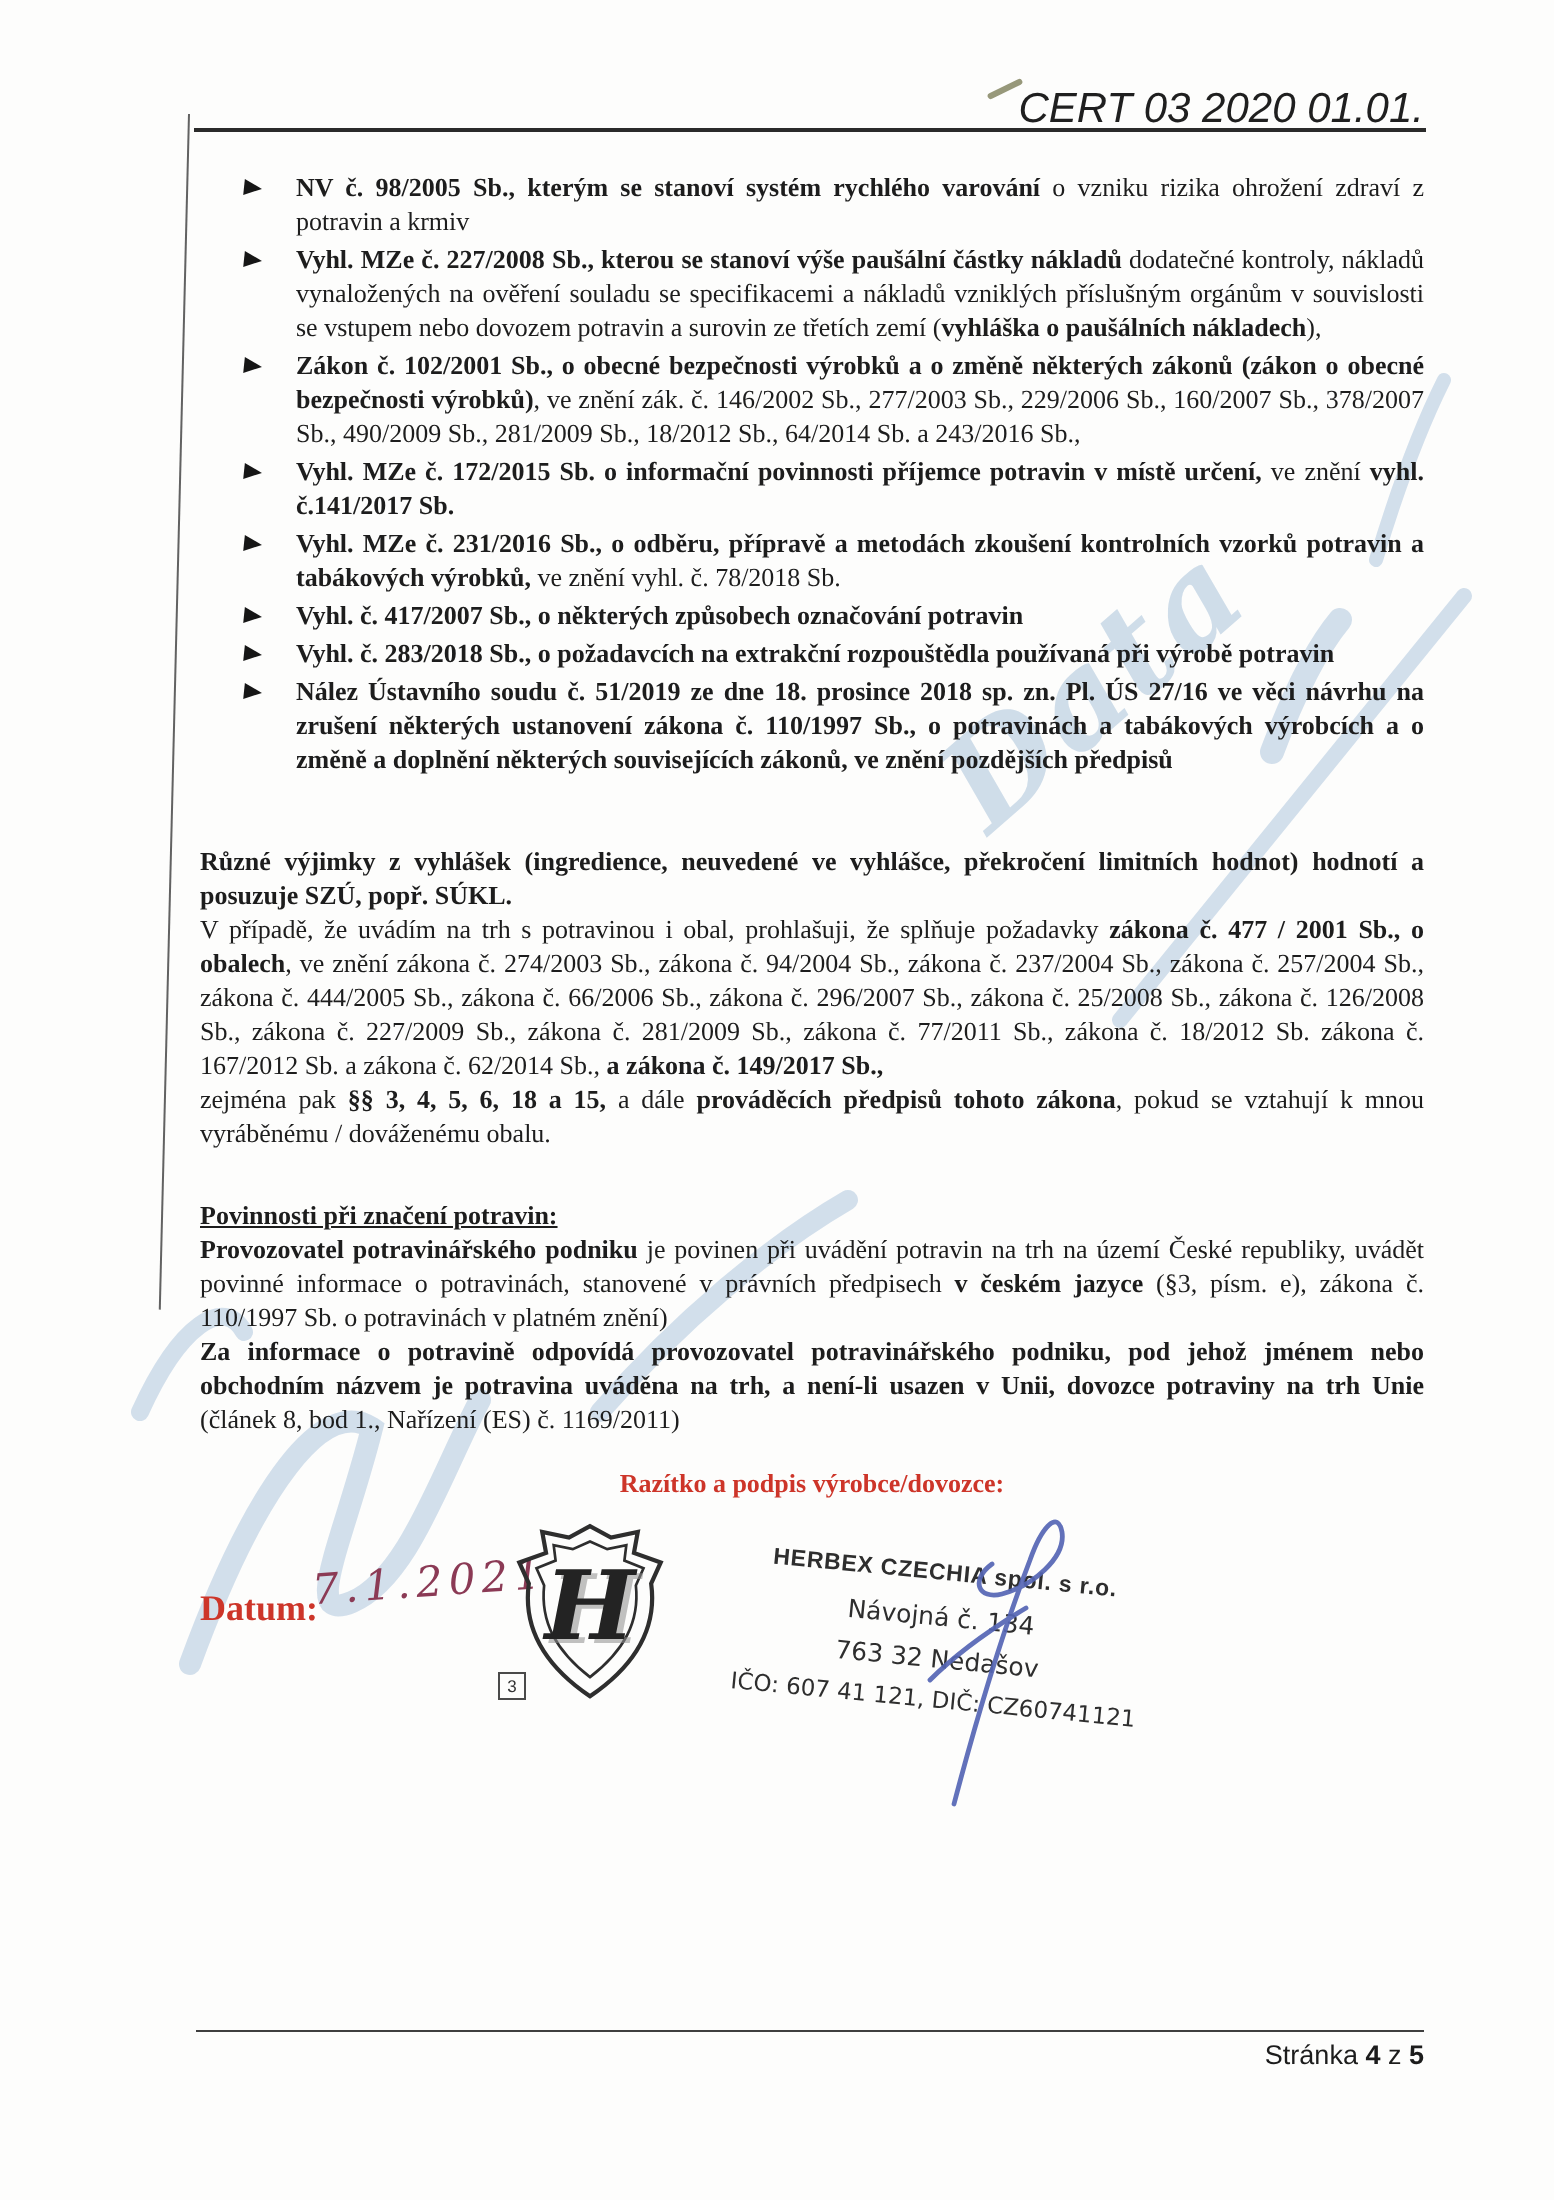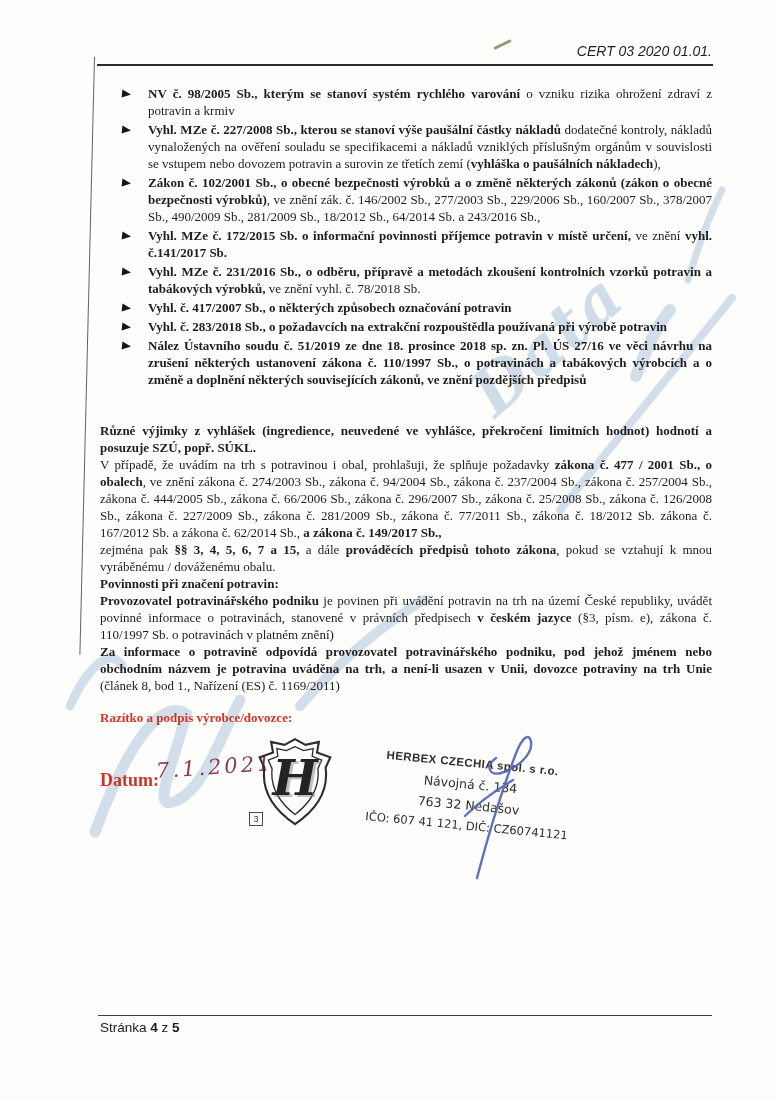--- a/index.html
+++ b/index.html
@@ -18,44 +18,44 @@
     position:absolute;left:94px;top:57px;width:1.4px;height:598px;
     background:#474747;opacity:.85;transform:rotate(1.4deg);transform-origin:top center;z-index:1;
   }
   .pen-mark{
     position:absolute;left:493px;top:43px;width:19px;height:3px;border-radius:2px;
     background:#97987a;transform:rotate(-26deg);z-index:2;
   }
   
   .doc-code{
     position:absolute;top:43px;left:400px;width:312px;text-align:right;z-index:2;
-    font-family:"Liberation Sans",sans-serif;font-style:italic;font-size:14px;color:#1f1f1f;
+    font-family:"Liberation Sans",sans-serif;font-style:italic;font-size:21px;color:#1f1f1f;
   }
   .head-rule{position:absolute;top:64px;left:97px;width:616px;height:1.8px;background:#2b2b2b;z-index:2;}
   .foot-rule{position:absolute;top:1015px;left:98px;width:614px;height:1.4px;background:#3f3f3f;z-index:2;}
   .foot-text{
-    position:absolute;top:1020px;left:100px;width:612px;text-align:left;z-index:2;
+    position:absolute;top:1020px;left:100px;width:612px;text-align:right;z-index:2;
     font-family:"Liberation Sans",sans-serif;font-size:13.5px;color:#1c1c1c;
   }
   
   .content{position:absolute;left:100px;top:85px;width:612px;z-index:2;font-size:13px;line-height:17px;}
   .li-row{display:flex;margin-bottom:2px;}
   .li-marker{flex:0 0 48px;position:relative;}
   .li-marker::after{
     content:"";position:absolute;left:22px;top:4.5px;width:0;height:0;
     border-left:9px solid #161616;border-top:4.5px solid transparent;border-bottom:4.5px solid transparent;
     transform:rotate(6deg);
   }
   .li-text{flex:1;text-align:justify;}
   .b{font-weight:bold;}
   .para{text-align:justify;}
   .gap-lg{margin-top:34px;}
   .gap-md{}
-  .hd-underline{font-weight:bold;}
-  .red{color:#cd3529;font-weight:bold;}
+  .hd-underline{font-weight:bold;text-decoration:underline;margin-top:24px;}
+  .red{color:#cd3529;font-weight:bold;text-align:center;}
   .red-heading{margin-top:15px;}
   
   .stamp-area{position:relative;height:170px;margin-top:0;}
   .datum-label{position:absolute;left:0;top:46px;font-size:18px;}
   .hand-date{
     position:absolute;left:56px;top:33px;font-family:"DejaVu Serif",serif;font-style:italic;
     font-size:21px;color:#8b3a55;letter-spacing:3px;transform:rotate(-4deg);white-space:nowrap;
   }
   .shield{position:absolute;left:152px;top:10px;}
   .box3{
@@ -127,21 +127,21 @@
         </div>
         <div class="li-row">
           <span class="li-marker"></span>
           <div class="li-text"><span class="b">Nález Ústavního soudu č. 51/2019 ze dne 18. prosince 2018 sp. zn. Pl. ÚS 27/16 ve věci návrhu na zrušení některých ustanovení zákona č. 110/1997 Sb., o potravinách a tabákových výrobcích a o změně a doplnění některých souvisejících zákonů, ve znění pozdějších předpisů</span></div>
         </div>
       </div>
 
     <div class="para gap-lg"><span class="b">Různé výjimky z vyhlášek (ingredience, neuvedené ve vyhlášce, překročení limitních hodnot) hodnotí a posuzuje SZÚ, popř. SÚKL.</span></div>
 
     <div class="para gap-md"><span>V případě, že uvádím na trh s potravinou i obal, prohlašuji, že splňuje požadavky </span><span class="b">zákona č. 477 / 2001 Sb., o obalech</span><span>, ve znění zákona č. 274/2003 Sb., zákona č. 94/2004 Sb., zákona č. 237/2004 Sb., zákona č. 257/2004 Sb., zákona č. 444/2005 Sb., zákona č. 66/2006 Sb., zákona č. 296/2007 Sb., zákona č. 25/2008 Sb., zákona č. 126/2008 Sb., zákona č. 227/2009 Sb., zákona č. 281/2009 Sb., zákona č. 77/2011 Sb., zákona č. 18/2012 Sb. zákona č. 167/2012 Sb. a zákona č. 62/2014 Sb., </span><span class="b">a zákona č. 149/2017 Sb.,</span></div>
-    <div class="para"><span>zejména pak </span><span class="b">§§ 3, 4, 5, 6, 7 a 15,</span><span> a dále </span><span class="b">prováděcích předpisů tohoto zákona</span><span>, pokud se vztahují k mnou vyráběnému / dováženému obalu.</span></div>
+    <div class="para"><span>zejména pak </span><span class="b">§§ 3, 4, 5, 6, 18 a 15,</span><span> a dále </span><span class="b">prováděcích předpisů tohoto zákona</span><span>, pokud se vztahují k mnou vyráběnému / dováženému obalu.</span></div>
 
     <div class="hd-underline">Povinnosti při značení potravin:</div>
     <div class="para"><span class="b">Provozovatel potravinářského podniku</span><span> je povinen při uvádění potravin na trh na území České republiky, uvádět povinné informace o potravinách, stanovené v právních předpisech </span><span class="b">v českém jazyce</span><span> (§3, písm. e), zákona č. 110/1997 Sb. o potravinách v platném znění)</span></div>
     <div class="para"><span class="b">Za informace o potravině odpovídá provozovatel potravinářského podniku, pod jehož jménem nebo obchodním názvem je potravina uváděna na trh, a není-li usazen v Unii, dovozce potraviny na trh Unie</span><span> (článek 8, bod 1., Nařízení (ES) č. 1169/2011)</span></div>
 
     <div class="red red-heading">Razítko a podpis výrobce/dovozce:</div>
 
     <div class="stamp-area">
       <div class="red datum-label">Datum:</div>
       <div class="hand-date">7.1.2021</div>

